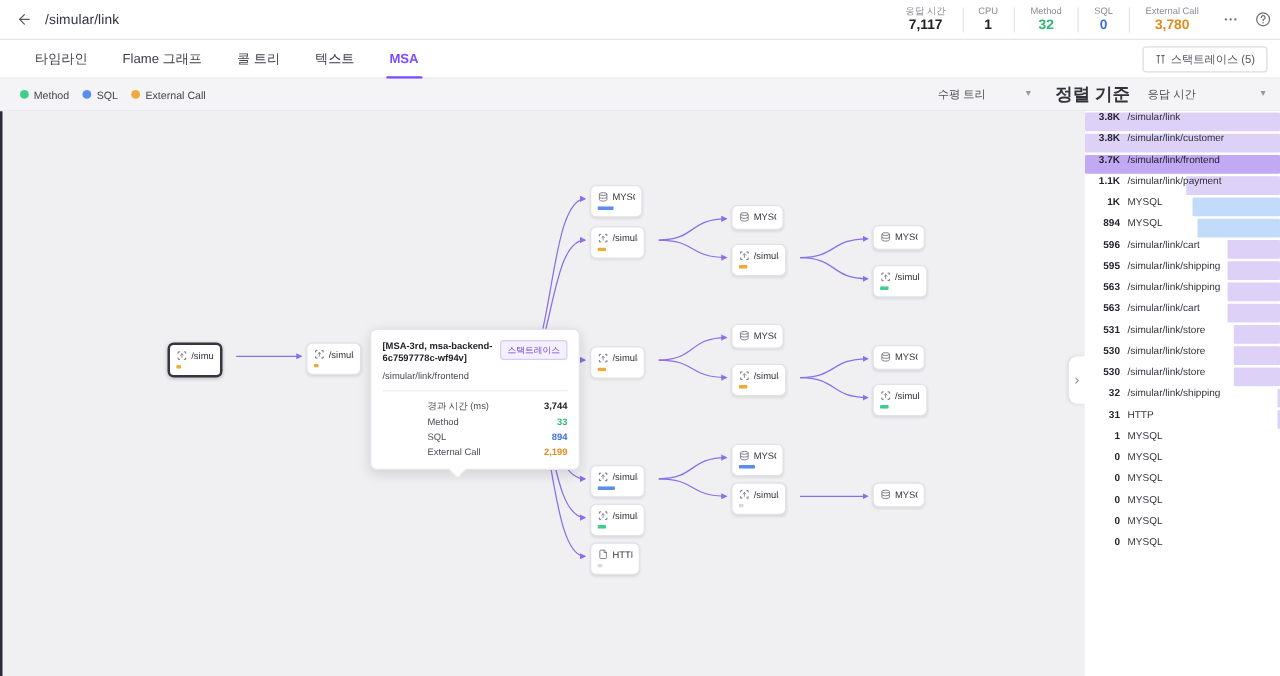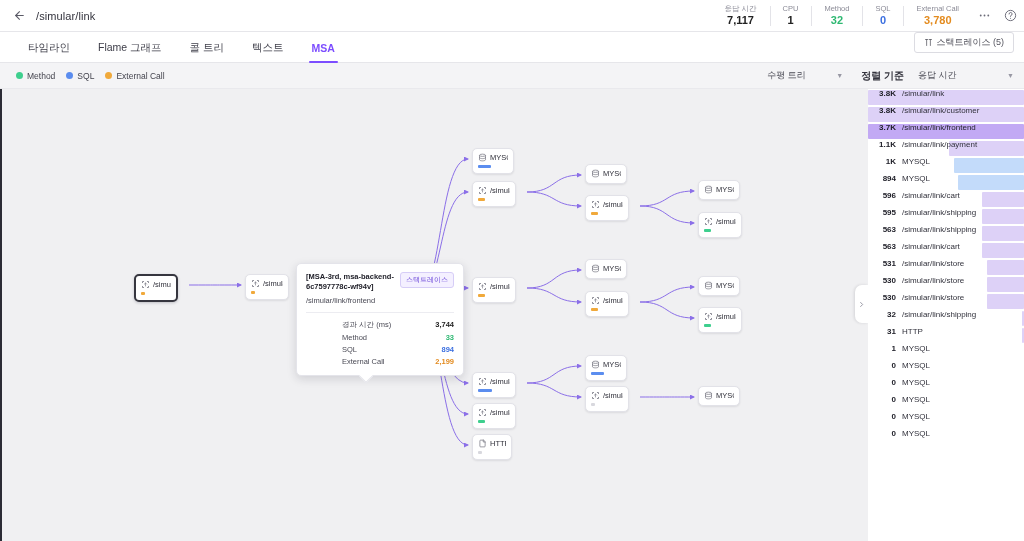--- a/index.html
+++ b/index.html
@@ -44,21 +44,21 @@
   .icon-btn {
     width: 24px; height: 24px; margin-right: 2px; cursor: pointer;
     display: flex; align-items: center; justify-content: center;
     color: #6b6b78; font-size: 12px;
   }
 
   
   .tabbar {
     position: absolute; left: 0; top: 32px; width: 1024px; height: 31px;
     background: #fff; border-bottom: 1px solid #e6e6ea;
-    display: flex; padding-left: 14px;
+    display: flex; align-items: center; padding-left: 14px;
   }
   .tab {
     position: relative; height: 31px; display: flex; align-items: center;
     padding: 0 14px; font-size: 10.5px; color: #3d3d48; cursor: pointer;
     white-space: nowrap;
   }
   .tab.active { color: #7c4dff; font-weight: bold; }
   .tab.active::after {
     content: ""; position: absolute; left: 11px; right: 11px; bottom: 0;
     height: 2px; background: #7c4dff; border-radius: 1px;
@@ -80,21 +80,21 @@
   .lg { display: flex; align-items: center; gap: 4px; font-size: 8.5px; color: #44444e; }
   .dot { width: 7px; height: 7px; border-radius: 50%; display: block; }
 
   .ctrl-right { margin-left: auto; display: flex; align-items: center; height: 26px; }
   .select {
     display: flex; align-items: center; font-size: 9px; color: #4a4a55;
     cursor: pointer; gap: 4px;
   }
   .select .caret { color: #9898a4; font-size: 7px; }
   .sel-wide { width: 76px; justify-content: space-between; }
-  .sort-label { font-size: 10px; font-weight: bold; color: #33333d; margin-left: 18px; margin-right: 14px; }
+  .sort-label { font-size: 14px; font-weight: bold; color: #33333d; margin-left: 18px; margin-right: 14px; }
   .sel-sort { width: 96px; justify-content: space-between; margin-right: 10px; }
 
   
   .canvas {
     position: absolute; left: 0; top: 89px; width: 868px; height: 452px;
     background: #f0f0f2; border-left: 2px solid #2b2b35; overflow: hidden;
   }
   .canvas svg.edges { position: absolute; left: 0; top: 0; }
 
   .node {

